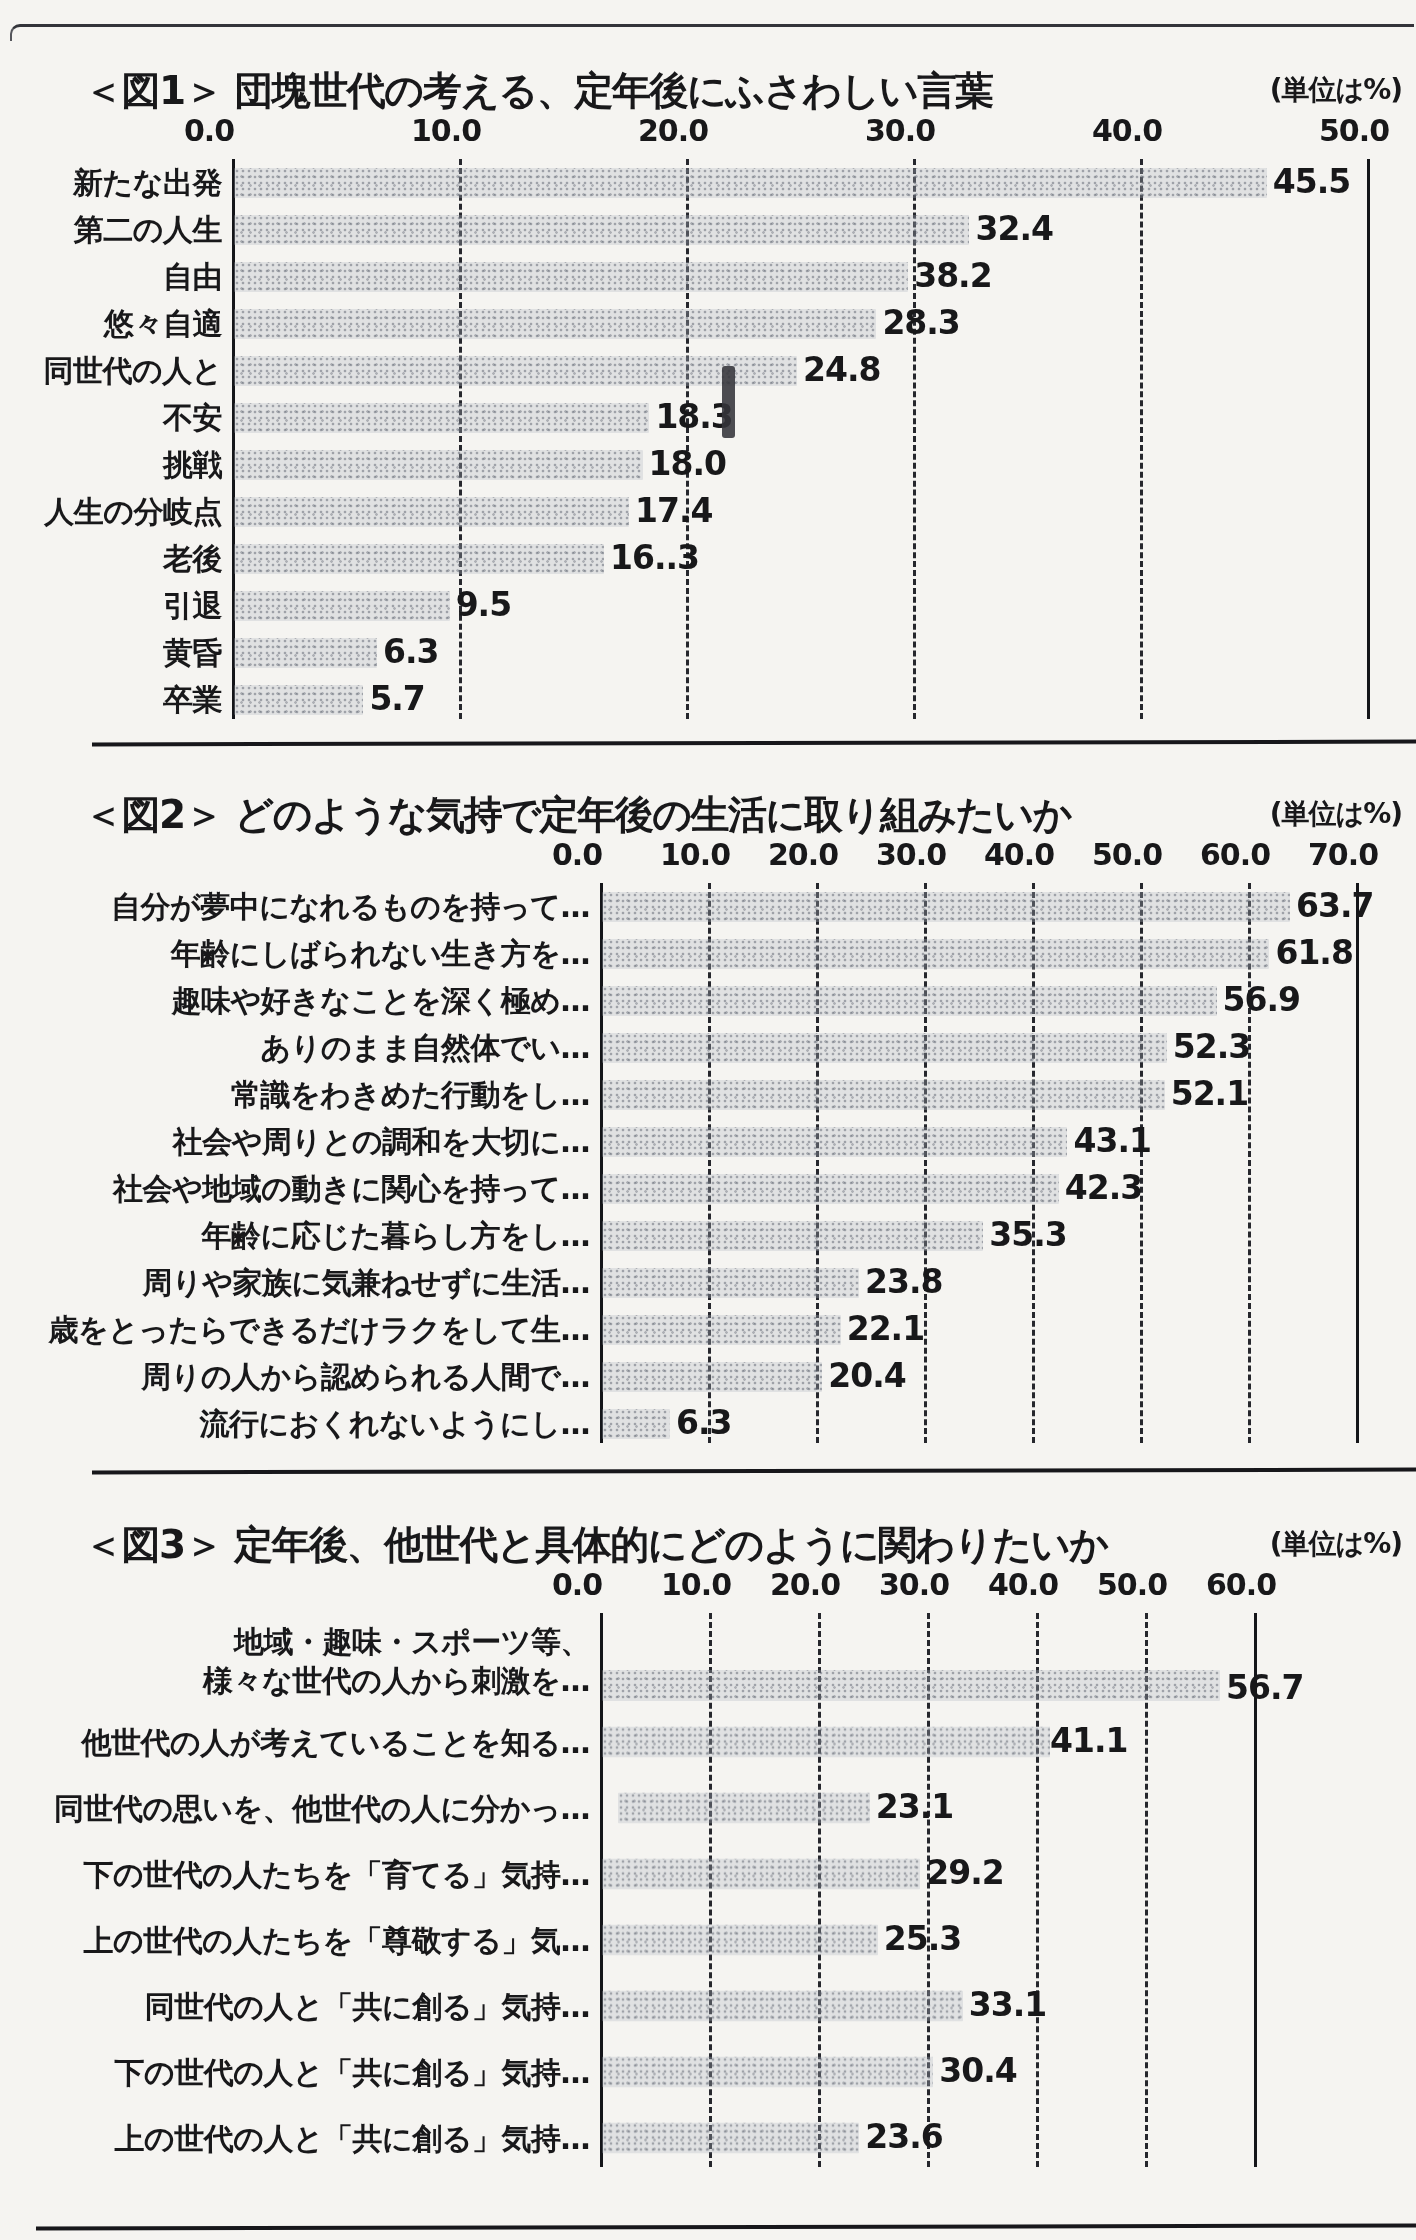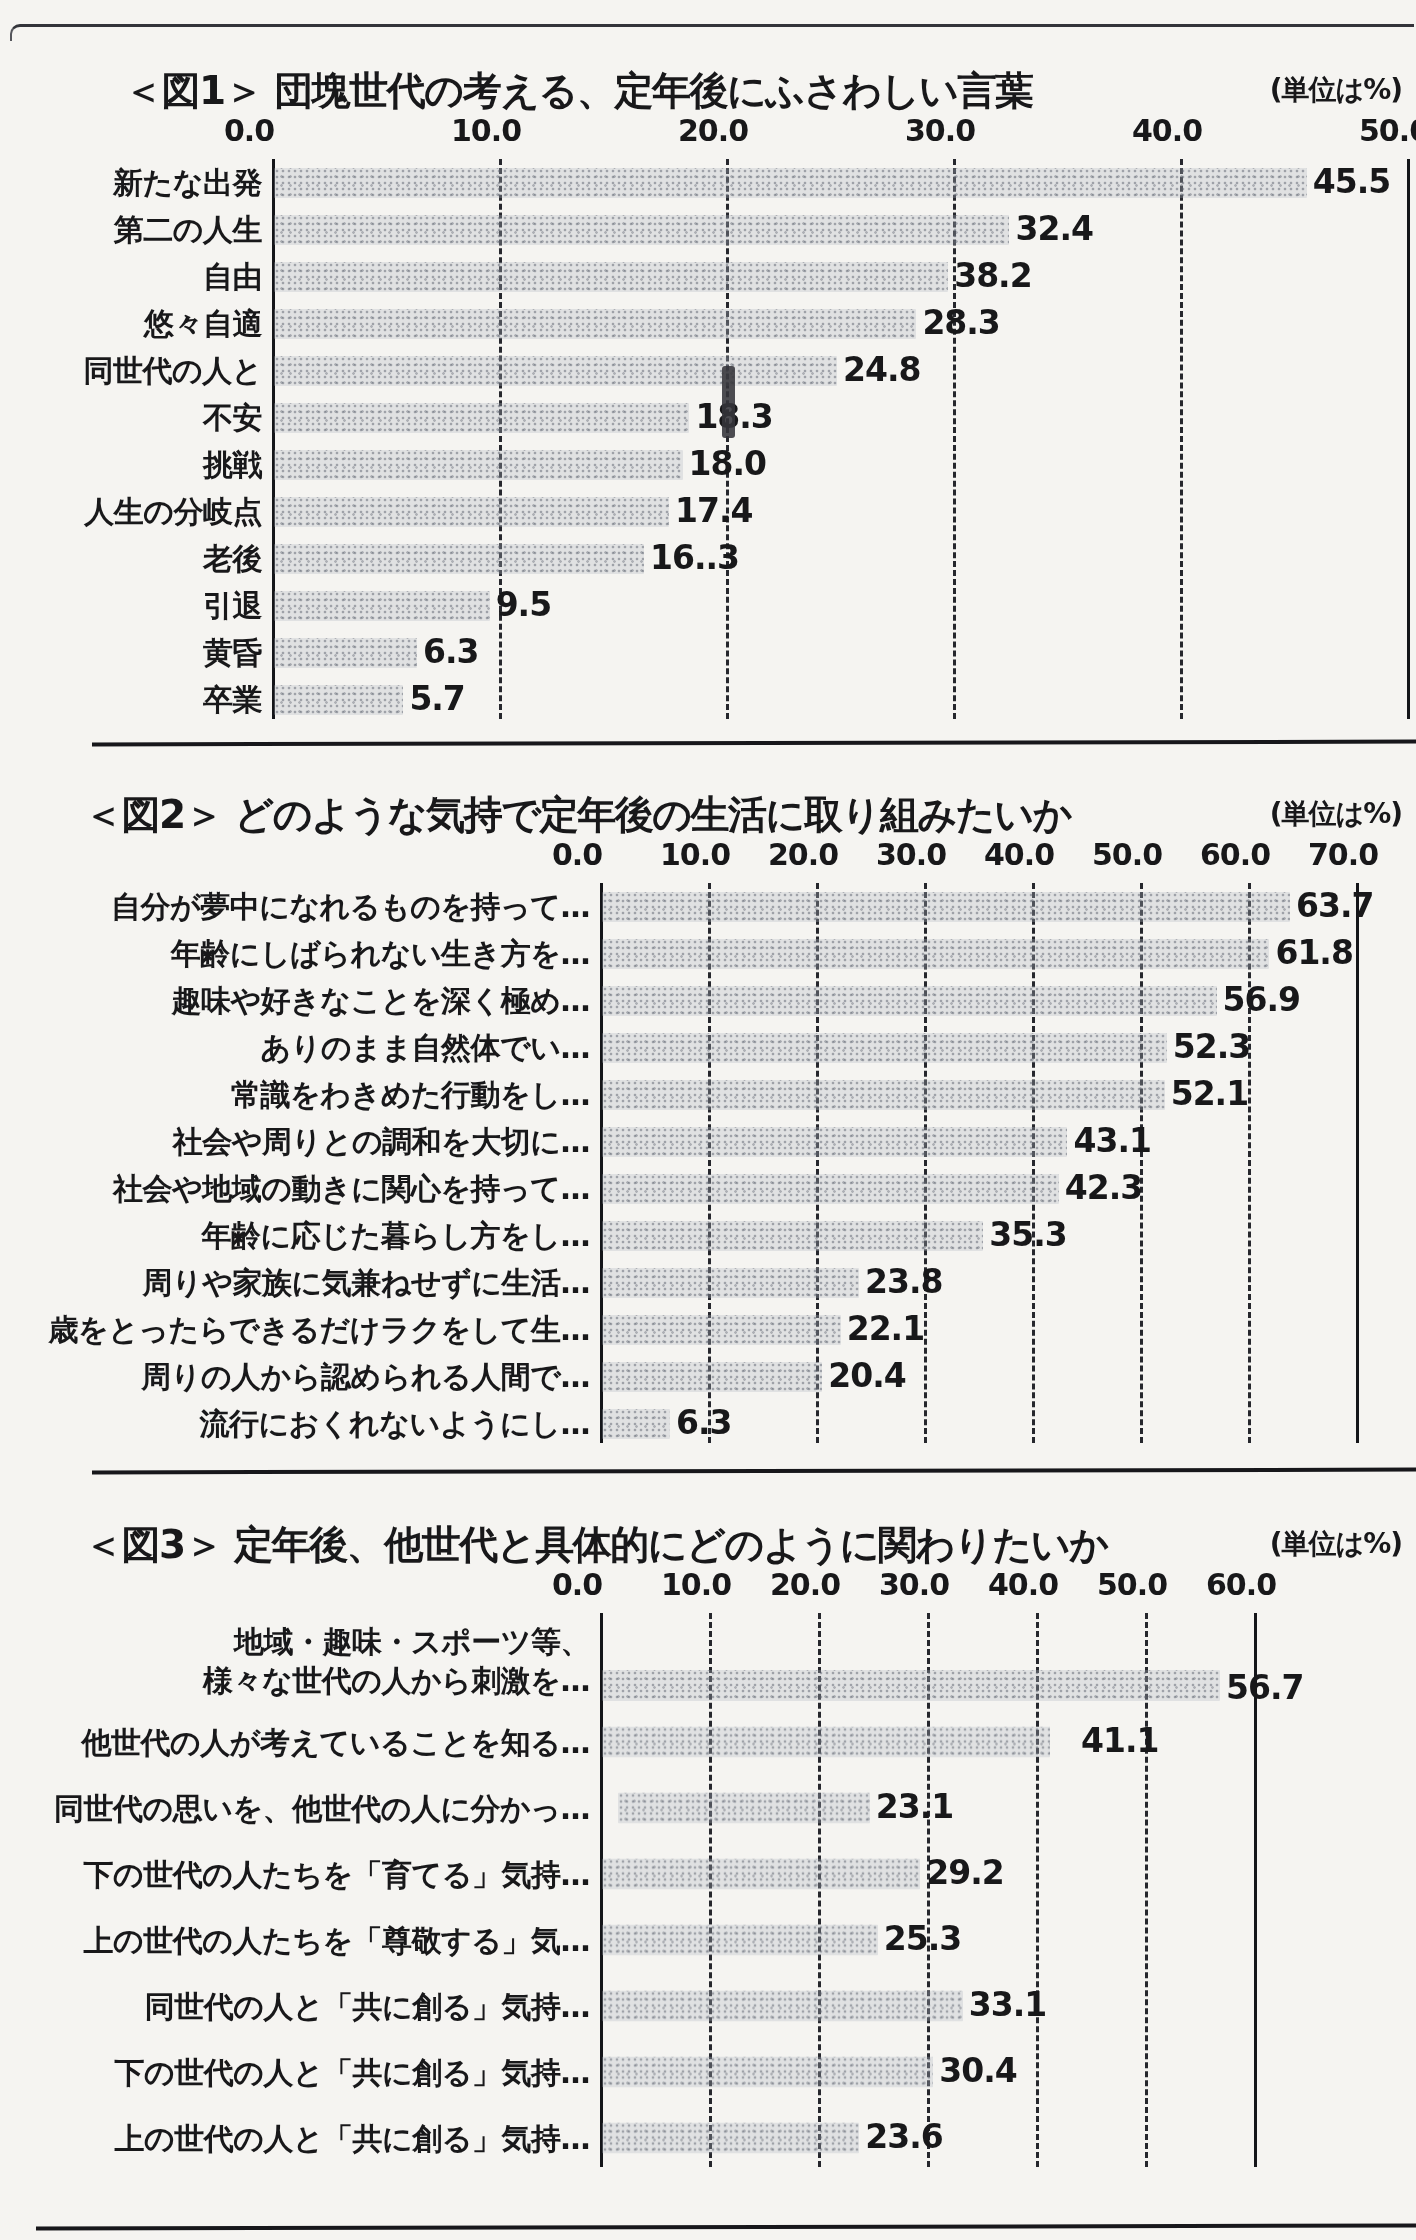--- a/index.html
+++ b/index.html
@@ -55,21 +55,21 @@
   .val{
     position:absolute;top:50%;transform:translateY(-53%);
     font-size:33px;font-weight:700;letter-spacing:-1px;white-space:nowrap;
   }
   .row.tall .bar{top:auto;bottom:8px;transform:none;}
   .row.tall .val{top:auto;bottom:2px;transform:none;}
   .divider{height:4px;background:#17171b;margin-left:92px;transform:rotate(-0.12deg);}
   .divider.d1{margin-top:18px;}
   .divider.d2{margin-top:22px;}
   .divider.d3{margin-top:54px;margin-left:36px;}
-  .fig1{margin-top:14px;margin-left:40px;}
+  .fig1{margin-top:14px;}
   .fig2{margin-top:34px;}
   .fig3{margin-top:36px;}
   .scan-artifact{
     position:absolute;left:722px;top:366px;width:13px;height:72px;
     background:#34343a;border-radius:3px;opacity:.88;
   }
 </style>
 </head>
 <body style="--bg: #f5f4f1; --ink: #18181a;">
 
@@ -385,21 +385,21 @@
             <div class="bar" style="width: 618.03px; height: 31px;"></div>
             <span class="val" style="left: 626.03px;">56.7</span>
           </div>
         </div>
         <div class="row" style="height: 66px;">
           <div class="cat" style="width: 600px;">
             <div>他世代の人が考えていることを知る…</div>
           </div>
           <div class="plot">
             <div class="bar" style="width: 447.99px; height: 31px;"></div>
-            <span class="val" style="left: 481px;">41.1</span>
+            <span class="val" style="left: 450px;">41.1</span>
           </div>
         </div>
         <div class="row" style="height: 66px; gap: 16px;">
           <div class="cat" style="width: 600px;">
             <div>同世代の思いを、他世代の人に分かっ…</div>
           </div>
           <div class="plot">
             <div class="bar" style="width: 251.79px; height: 31px;"></div>
             <span class="val" style="left: 259.79px;">23.1</span>
           </div>

